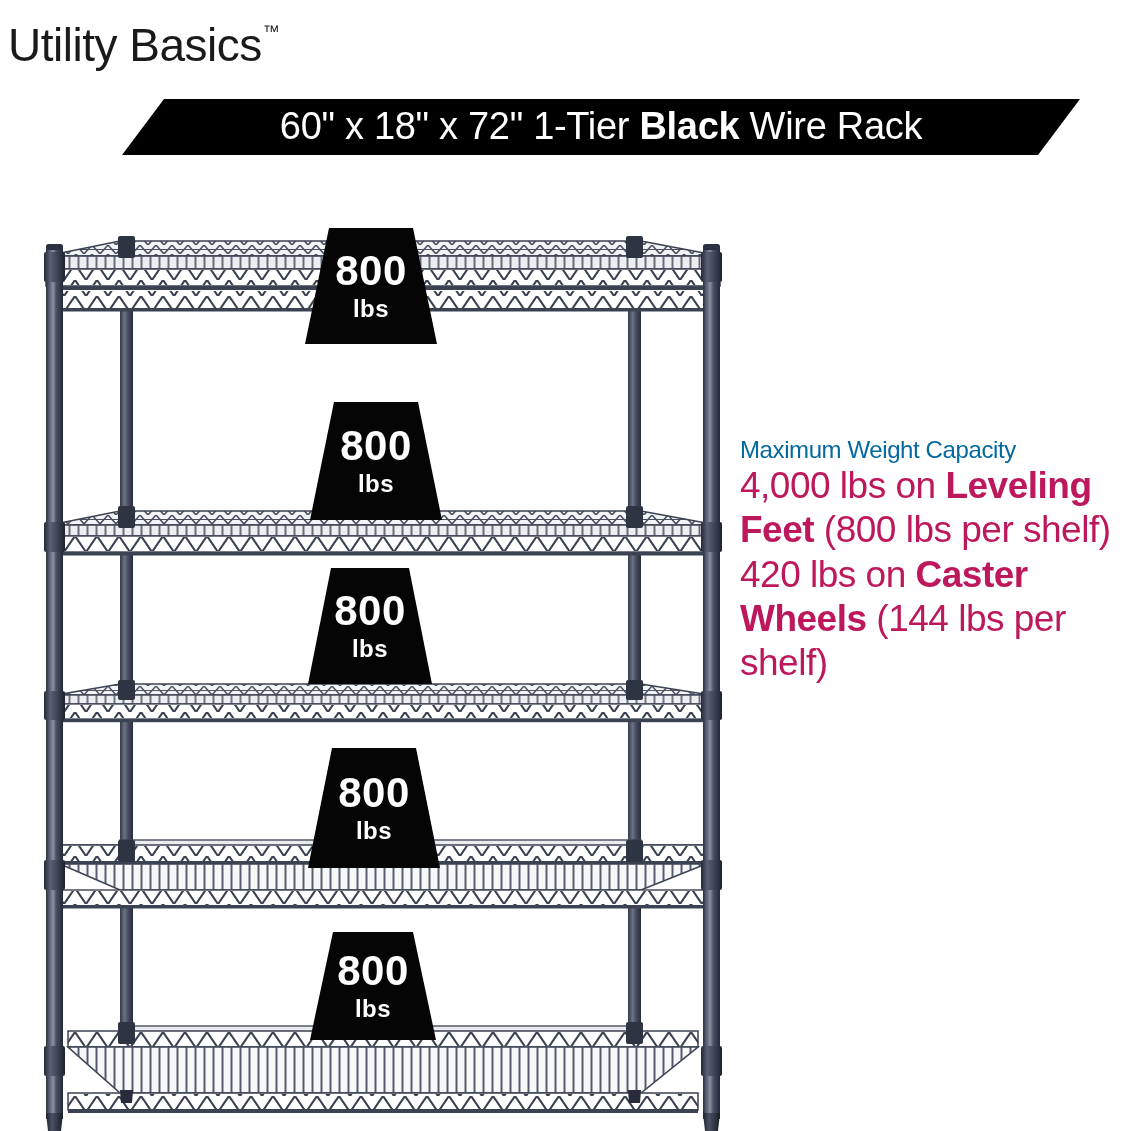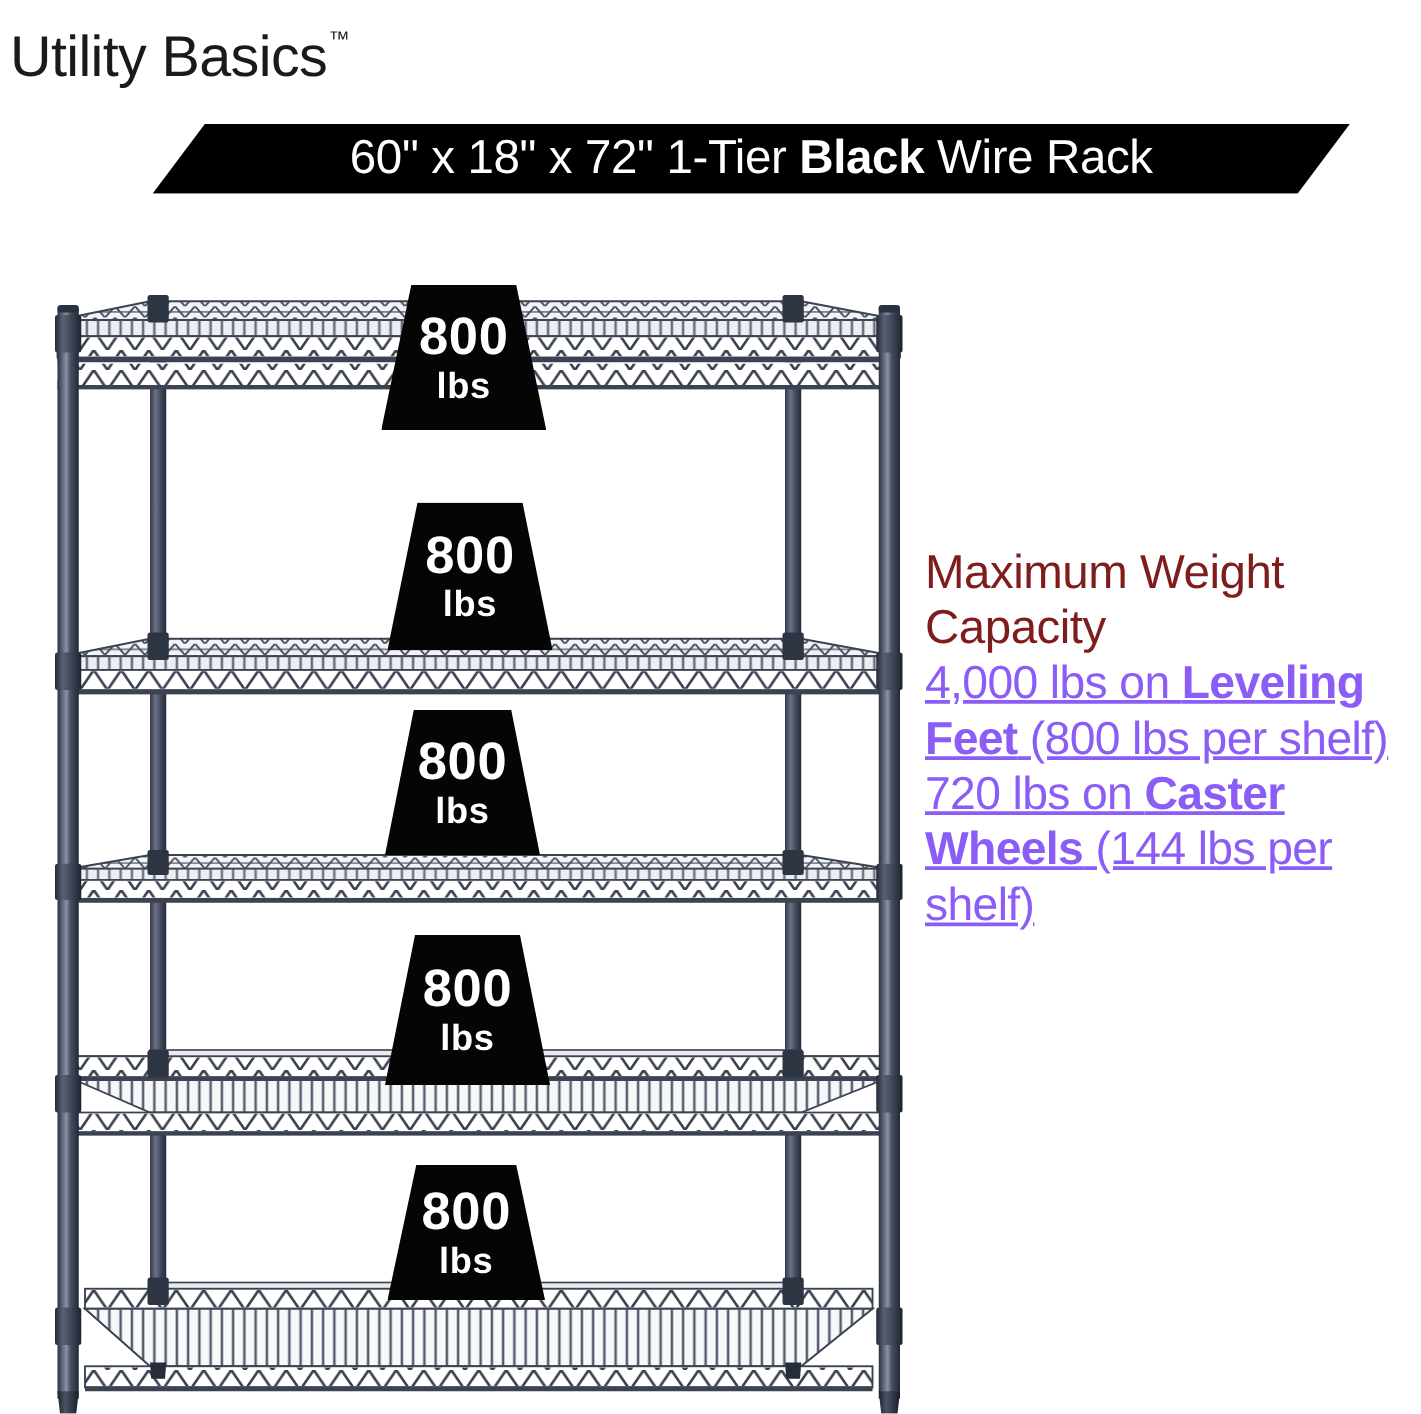--- a/index.html
+++ b/index.html
@@ -83,21 +83,21 @@
     font-weight: 700;
     text-align: center;
     line-height: 1.02;
     display: flex;
     flex-direction: column;
     align-items: center;
     justify-content: center;
     background: #050505;
   }
   .badge .val { font-size: 42px; letter-spacing: 0.5px; }
-  .badge .unit { font-size: 29px; letter-spacing: 0.5px; margin-top: 4px; }
+  .badge .unit { font-size: 24px; letter-spacing: 0.5px; margin-top: 4px; }
 
   #badge-1 { left: 305px; top: 228px; width: 132px; height: 116px;
     -webkit-clip-path: polygon(24px 0, 108px 0, 132px 100%, 0 100%);
     clip-path: polygon(24px 0, 108px 0, 132px 100%, 0 100%); }
   #badge-2 { left: 310px; top: 402px; width: 132px; height: 118px;
     -webkit-clip-path: polygon(24px 0, 108px 0, 132px 100%, 0 100%);
     clip-path: polygon(24px 0, 108px 0, 132px 100%, 0 100%); }
   #badge-3 { left: 308px; top: 568px; width: 124px; height: 116px;
     -webkit-clip-path: polygon(23px 0, 101px 0, 124px 100%, 0 100%);
     clip-path: polygon(23px 0, 101px 0, 124px 100%, 0 100%); }
@@ -109,35 +109,34 @@
     clip-path: polygon(23px 0, 103px 0, 126px 100%, 0 100%); }
 
   
   #copy {
     position: absolute;
     left: 740px;
     top: 436px;
     width: 392px;
   }
   #copy .heading {
-    font-size: 38px;
+    font-size: 24px;
     line-height: 1.16;
     font-weight: 400;
     letter-spacing: -0.4px;
-    color: #7f1d1d;
+    color: #0369a1;
     margin: 0;
   }
   #copy .para {
     font-size: 37px;
     line-height: 1.2;
     font-weight: 400;
     letter-spacing: -0.5px;
-    color: #8b5cf6;
+    color: #be185d;
     margin: 0;
-    text-decoration: underline;
   }
   #copy .para b { font-weight: 700; }
   #para-feet { margin-top: 38px; }
   #para-casters { margin-top: 44px; }
 </style>
 </head>
 <body>
 
 <div id="brand">
   <span>Utility Basics</span><span class="tm">™</span>
@@ -323,14 +322,14 @@
 <div class="badge" id="badge-5">
   <span class="val">800</span>
   <span class="unit">lbs</span>
 </div>
 
 <div id="copy">
   <p class="heading">Maximum Weight Capacity</p>
 
   <p class="para" id="para-feet"><span>4,000 lbs on </span><b>Leveling Feet</b><span> (800 lbs per shelf)</span></p>
 
-  <p class="para" id="para-casters"><span>720 lbs on </span><b>Caster Wheels</b><span> (144 lbs per shelf)</span></p>
+  <p class="para" id="para-casters"><span>420 lbs on </span><b>Caster Wheels</b><span> (144 lbs per shelf)</span></p>
 </div>
 
 </body></html>

